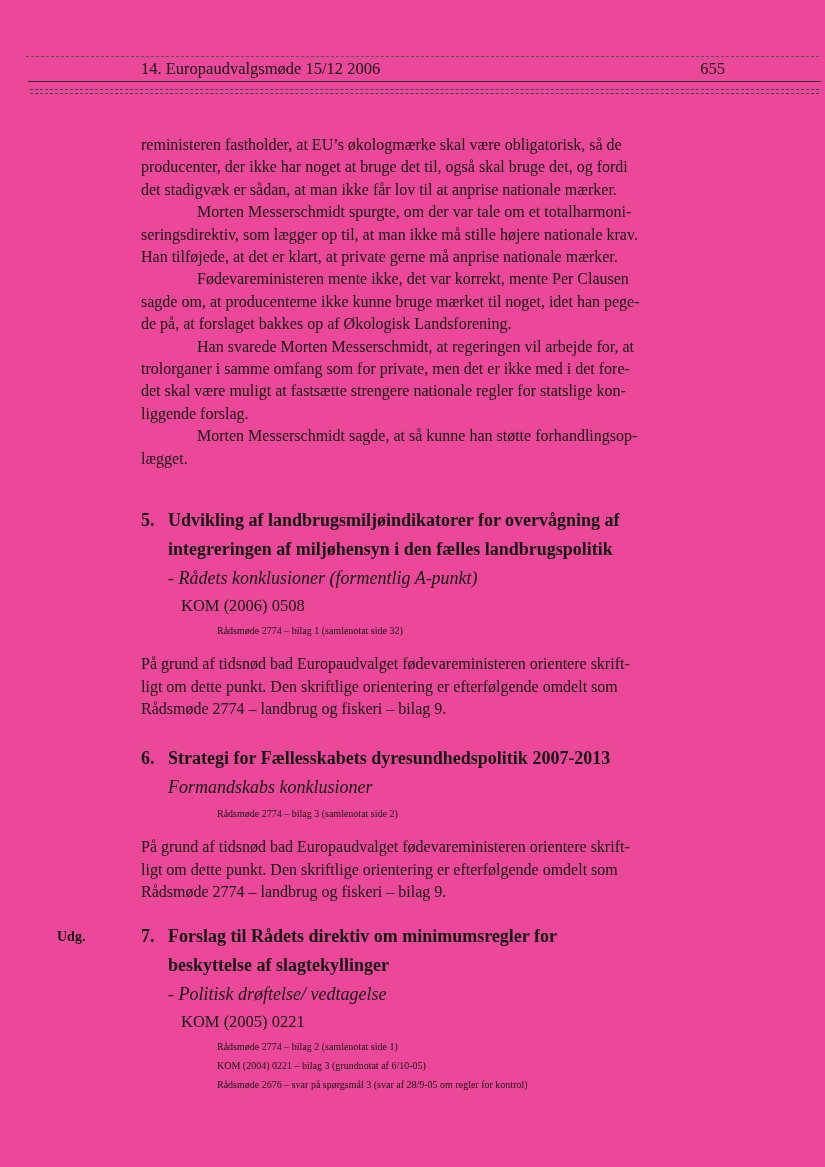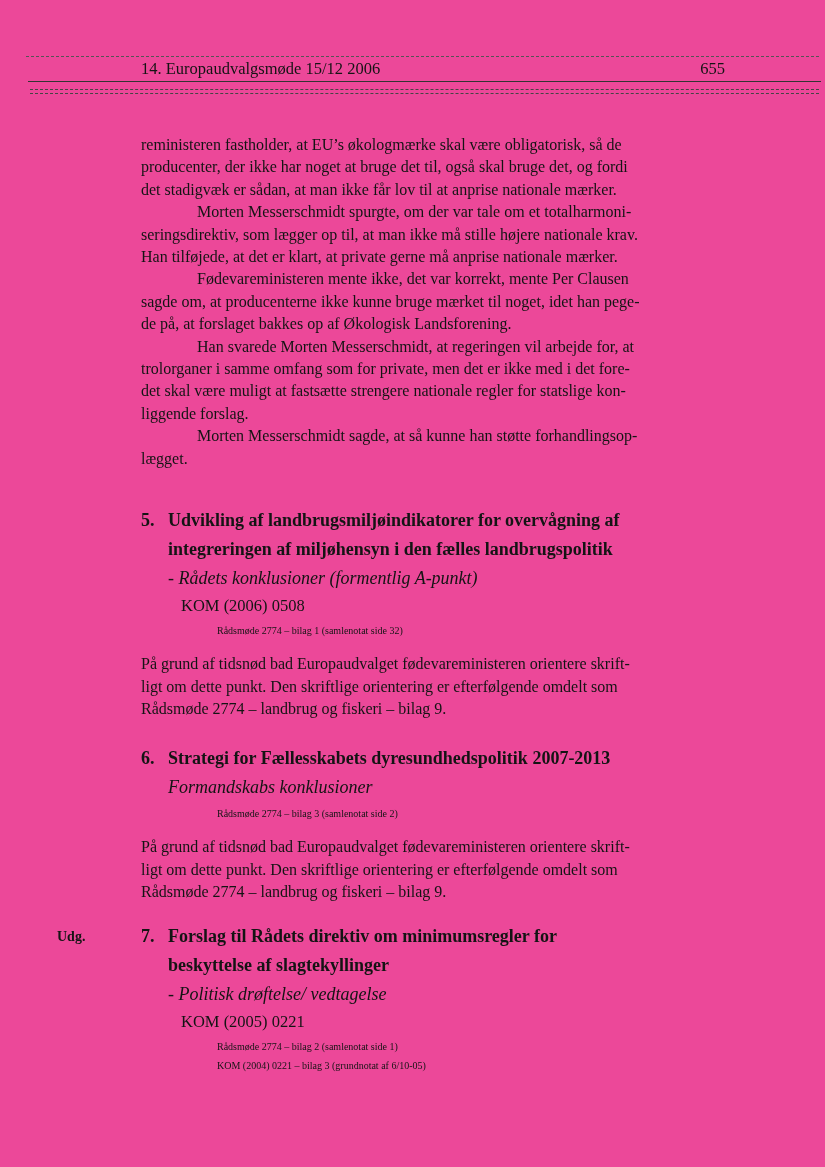--- a/index.html
+++ b/index.html
@@ -142,17 +142,18 @@
       </div>
       <div class="item-head-line">
         <span class="item-num empty">&nbsp;</span>
         <span>beskyttelse af slagtekyllinger</span>
       </div>
       <div class="item-subtitle">- Politisk drøftelse/ vedtagelse</div>
       <div class="item-kom">KOM (2005) 0221</div>
       <div class="item-refs">
         <div class="line">Rådsmøde 2774 – bilag 2 (samlenotat side 1)</div>
         <div class="line">KOM (2004) 0221 – bilag 3 (grundnotat af 6/10-05)</div>
+        <div class="line">Rådsmøde 2676 – svar på spørgsmål 3 (svar af 28/9-05 om regler for kontrol)</div>
       </div>
     </div>
 
   </div>
 </div>
 
 </body></html>

